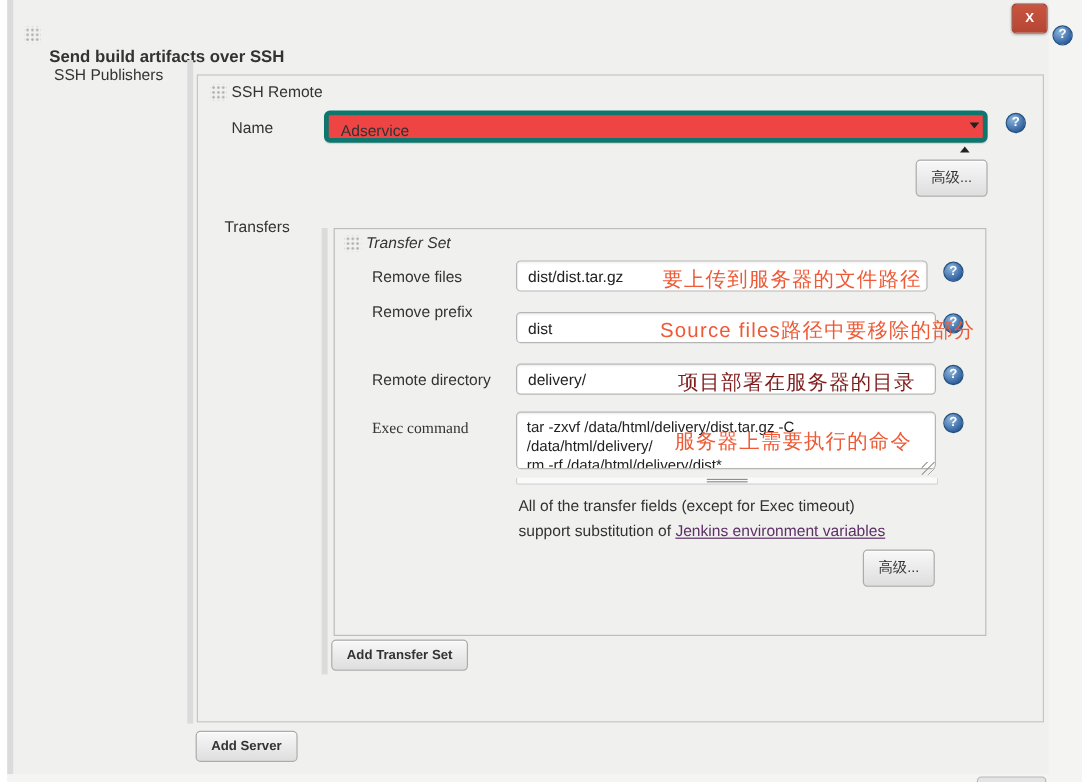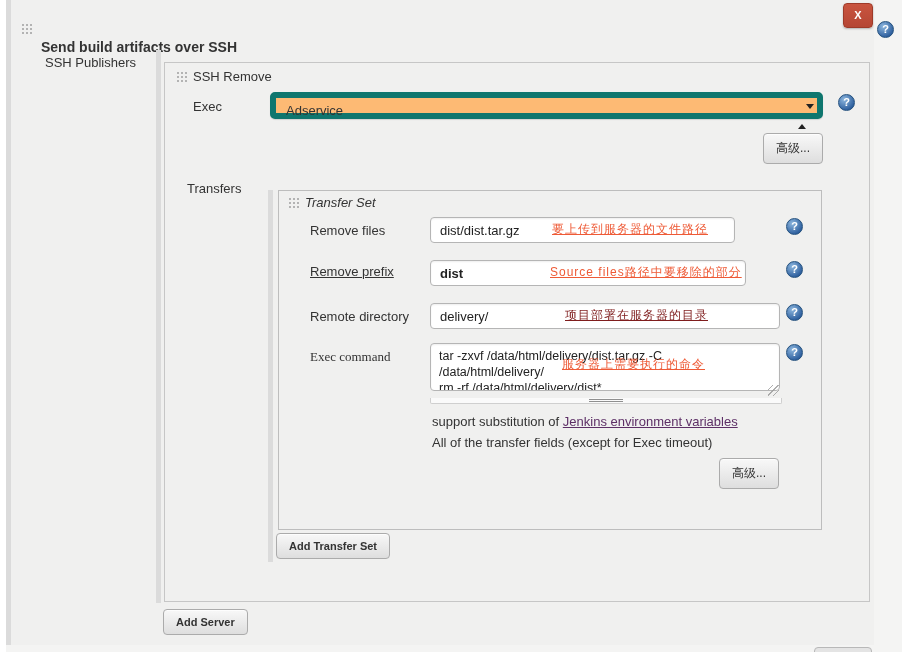--- a/index.html
+++ b/index.html
@@ -54,21 +54,21 @@
   .text-input {
     height:26px; background:#fff;
     border:1px solid #b5b5b5; border-radius:4px;
     font-family:"Liberation Sans", sans-serif;
     font-size:13px; color:#222; padding:0 9px;
     box-shadow:inset 0 1px 2px rgba(0,0,0,.07);
     outline:none;
   }
 
   .select {
-    background:#fdba74; border:6px solid #0f766e; border-radius:5px;
+    background:#ef4444; border:4px solid #0f766e; border-radius:5px;
     box-shadow:0 1px 1px rgba(0,0,0,.12);
     font-size:13px; line-height:26px; padding-left:10px;
     cursor:pointer;
   }
   .spin-arrows { right:10px; top:6px; width:9px; height:15px; }
   .spin-arrows .up {
     width:0; height:0; margin:0 auto 3px;
     border-left:4px solid transparent; border-right:4px solid transparent;
     border-bottom:5px solid #222;
   }
@@ -108,22 +108,22 @@
     width:352px; height:6px;
     background:#fafafa; border:1px solid #cfcfcf; border-top:none;
     border-radius:0 0 2px 2px;
   }
   .drag-bar .grip-center {
     width:34px; height:3px; margin:1px auto 0;
     border-top:1px solid #8f8f8f; border-bottom:1px solid #8f8f8f;
   }
 
   .annotation {
-    font-size:12px; letter-spacing:1px;
-    white-space:nowrap; z-index:50; pointer-events:none;text-decoration:underline;
+    font-size:17px; letter-spacing:1px;
+    white-space:nowrap; z-index:50; pointer-events:none;
   }
 
   .note { font-size:13px; color:#333; line-height:21px; }
   .note a { text-decoration:underline; cursor:pointer; }
 
   .partial-btn {
     left:814px; top:647px; width:58px; height:12px;
     background:#e4e4e4; border:1px solid #b8b8b8;
     border-radius:4px 4px 0 0;
   }
@@ -139,69 +139,69 @@
 <div class="abs title" style="left:41px; top:21px;margin-top:18px;">Send build artifacts over SSH</div>
 <div class="abs close-btn">X</div>
 <div class="abs help" style="left:877px; top:21px;">?</div>
 
 <div class="abs lbl" style="left:45px; top:55px;">SSH Publishers</div>
 <div class="abs chunk-stripe" style="left:156px; top:50px; height:553px;"></div>
 
 <div class="abs panel" style="left:164px; top:62px; width:706px; height:540px;"></div>
 
 <div class="abs grip" style="left:175px; top:70px;"></div>
-<div class="abs lbl" style="left:193px; top:69px;">SSH Remove</div>
-
-<div class="abs lbl" style="left:193px; top:99px;">Exec</div>
+<div class="abs lbl" style="left:193px; top:69px;">SSH Remote</div>
+
+<div class="abs lbl" style="left:193px; top:99px;">Name</div>
 <div class="abs select" style="left:270px; top:92px; width:553px; height:27px;">
   <span>Adservice</span>
   <span class="abs spin-arrows">
     <span class="up"></span><span class="down"></span>
   </span>
 </div>
 <div class="abs help" style="left:838px; top:94px;">?</div>
 
 <button class="abs btn" style="left:763px; top:133px;">高级...</button>
 
 <div class="abs lbl" style="left:187px; top:181px;">Transfers</div>
 <div class="abs chunk-stripe" style="left:268px; top:190px; height:372px;"></div>
 
 <div class="abs panel" style="left:278px; top:190px; width:544px; height:340px; border-color:#bdbdbd;"></div>
 <div class="abs grip" style="left:287px; top:196px;"></div>
 <div class="abs lbl" style="left:305px; top:195px;font-style:italic;">Transfer Set</div>
 
 <div class="abs lbl" style="left:310px; top:223px;">Remove files</div>
-<input class="abs text-input" style="left: 430px; top: 217px; width: 305px;" value="dist/dist.tar.gz">
+<input class="abs text-input" style="left: 430px; top: 217px; width: 343px;" value="dist/dist.tar.gz">
 <div class="abs help" style="left:786px; top:218px;">?</div>
 <div class="abs annotation" style="left: 552px; top: 221px; color: rgb(238, 90, 54);">要上传到服务器的文件路径</div>
 
-<div class="abs lbl" style="left:310px; top:264px;text-decoration:underline;">Remove prefix</div>
-<input class="abs text-input" style="left: 430px; top: 260px; width: 316px; font-weight: bold;" value="dist">
+<div class="abs lbl" style="left:310px; top:252px;">Remove prefix</div>
+<input class="abs text-input" style="left: 430px; top: 260px; width: 350px;" value="dist">
 <div class="abs help" style="left:786px; top:261px;">?</div>
 <div class="abs annotation" style="left: 550px; top: 264px; color: rgb(238, 90, 54);">Source files路径中要移除的部分</div>
 
 <div class="abs lbl" style="left:310px; top:309px;">Remote directory</div>
 <input class="abs text-input" style="left: 430px; top: 303px; width: 350px;" value="delivery/">
 <div class="abs help" style="left:786px; top:304px;">?</div>
 <div class="abs annotation" style="left: 565px; top: 307px; color: #7f1d1d;">项目部署在服务器的目录</div>
 
 <div class="abs lbl" style="left:310px; top:349px;font-family:Liberation Serif, serif;">Exec command</div>
 <textarea class="abs cmd" style="left: 430px; top: 343px;" spellcheck="false">tar -zxvf /data/html/delivery/dist.tar.gz -C
 /data/html/delivery/
 rm -rf /data/html/delivery/dist*</textarea>
 <div class="abs resize-grip" style="left:768px; top:385px;"></div>
 <div class="abs drag-bar" style="left:430px; top:398px;">
     <div class="grip-center"></div>
   </div>
 <div class="abs help" style="left:786px; top:344px;">?</div>
 <div class="abs annotation" style="left: 562px; top: 356px; color: rgb(238, 90, 54);">服务器上需要执行的命令</div>
 
 <div class="abs note" style="left:432px; top:411px; width:360px;">
+  <div>All of the transfer fields (except for Exec timeout)</div>
   <div><span>support substitution of </span><a id="env-link" style="color: rgb(93, 47, 102);">Jenkins environment variables</a></div>
-  <div>All of the transfer fields (except for Exec timeout)</div>
 </div>
 
 <button class="abs btn" style="left:719px; top:458px;">高级...</button>
 
 <button class="abs btn bold" style="left:276px; top:533px;">Add Transfer Set</button>
 
 <button class="abs btn bold" style="left:163px; top:609px;">Add Server</button>
 
 <div class="abs partial-btn"></div>
 

